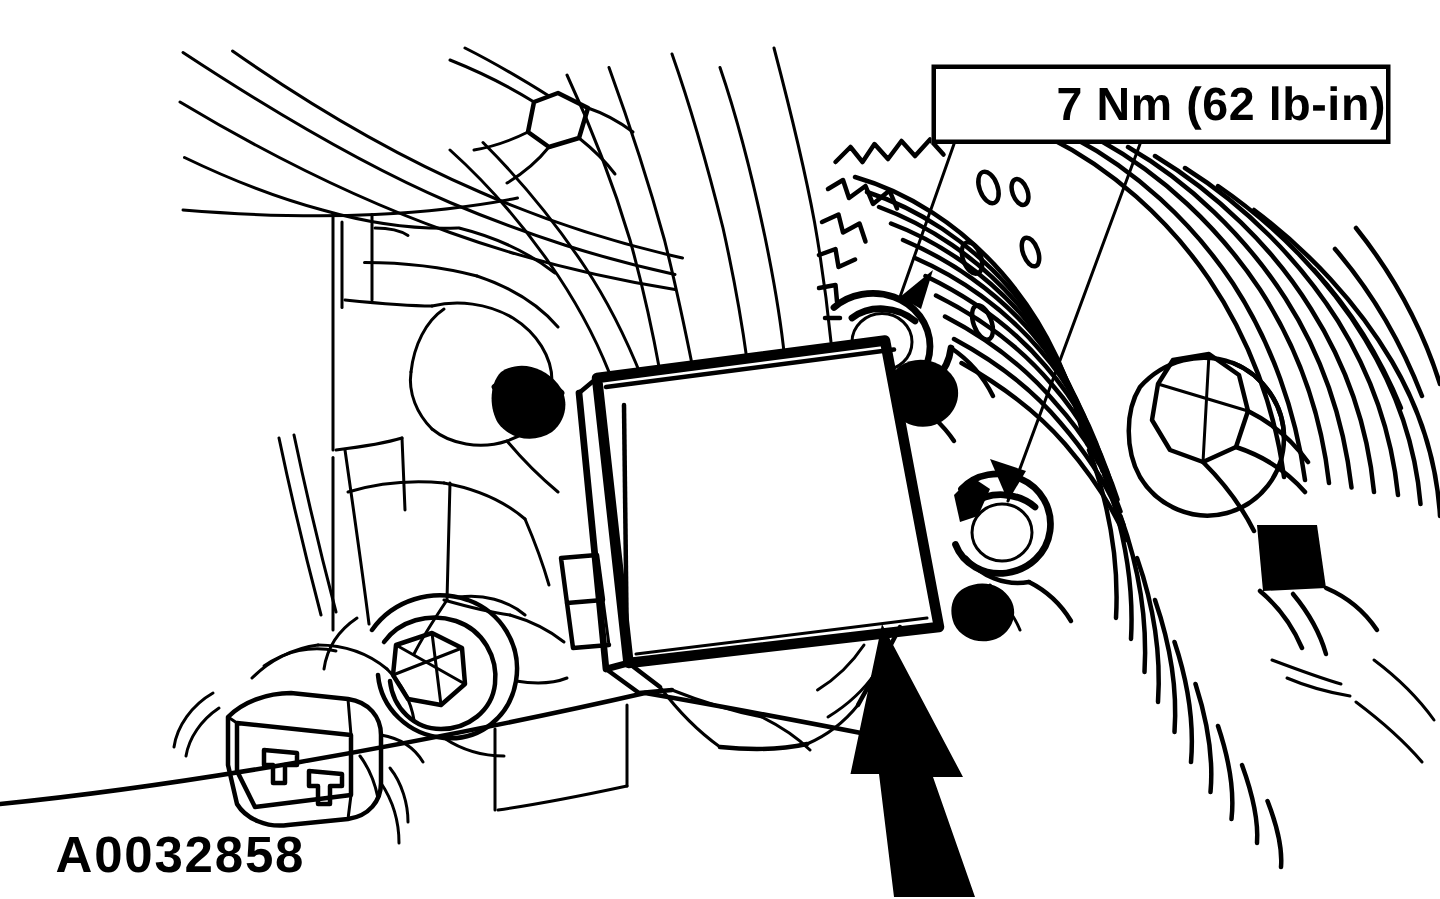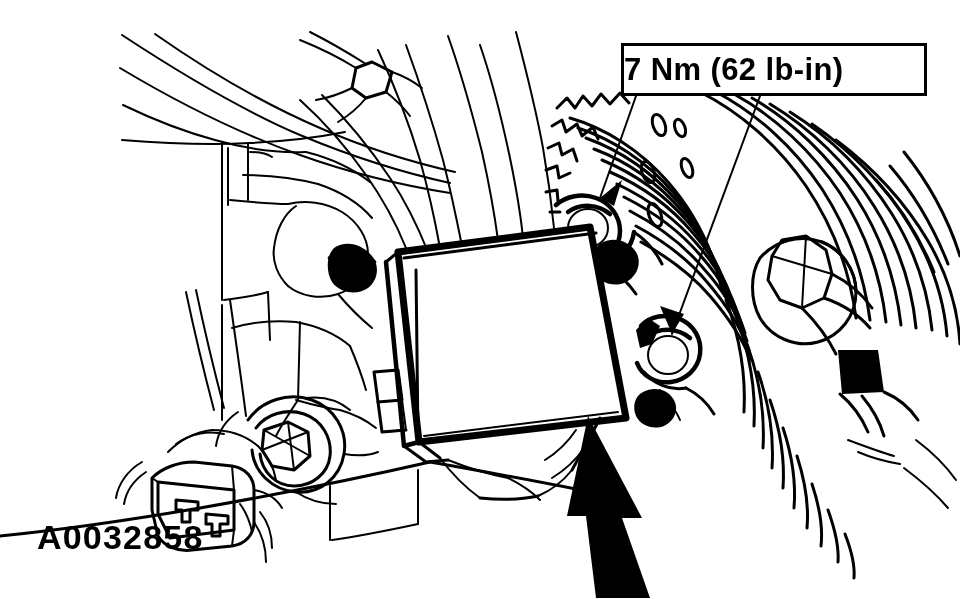--- a/index.html
+++ b/index.html
@@ -42,34 +42,34 @@
     position: absolute;
     left: 621px;
     top: 43px;
     width: 306px;
     height: 53px;
     border: 3px solid #000000;
     background: #ffffff;
     box-sizing: border-box;
     display: flex;
     align-items: center;
-    justify-content: flex-start;
+    justify-content: flex-end;
   }
   #callout-text {
     font-family: "Liberation Sans", sans-serif;
     font-size: 31px;
     font-weight: bold;
     color: #000000;
     letter-spacing: 0.4px;
     white-space: nowrap;
   }
   #figure-id {
     position: absolute;
     left: 37px;
-    top: 518px;
+    top: 551px;
     font-family: "Liberation Sans", sans-serif;
     font-size: 34px;
     font-weight: bold;
     color: #000000;
     letter-spacing: 1.2px;
     white-space: nowrap;
   }
 </style>
 </head>
 <body>

